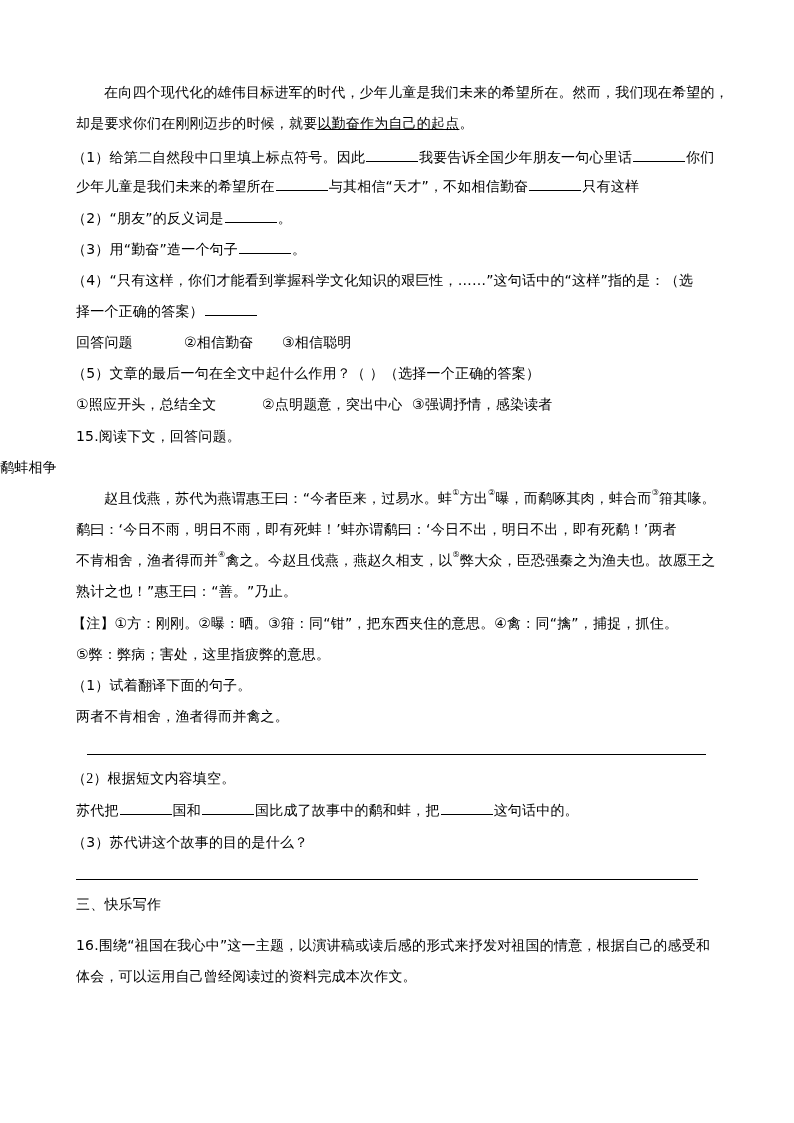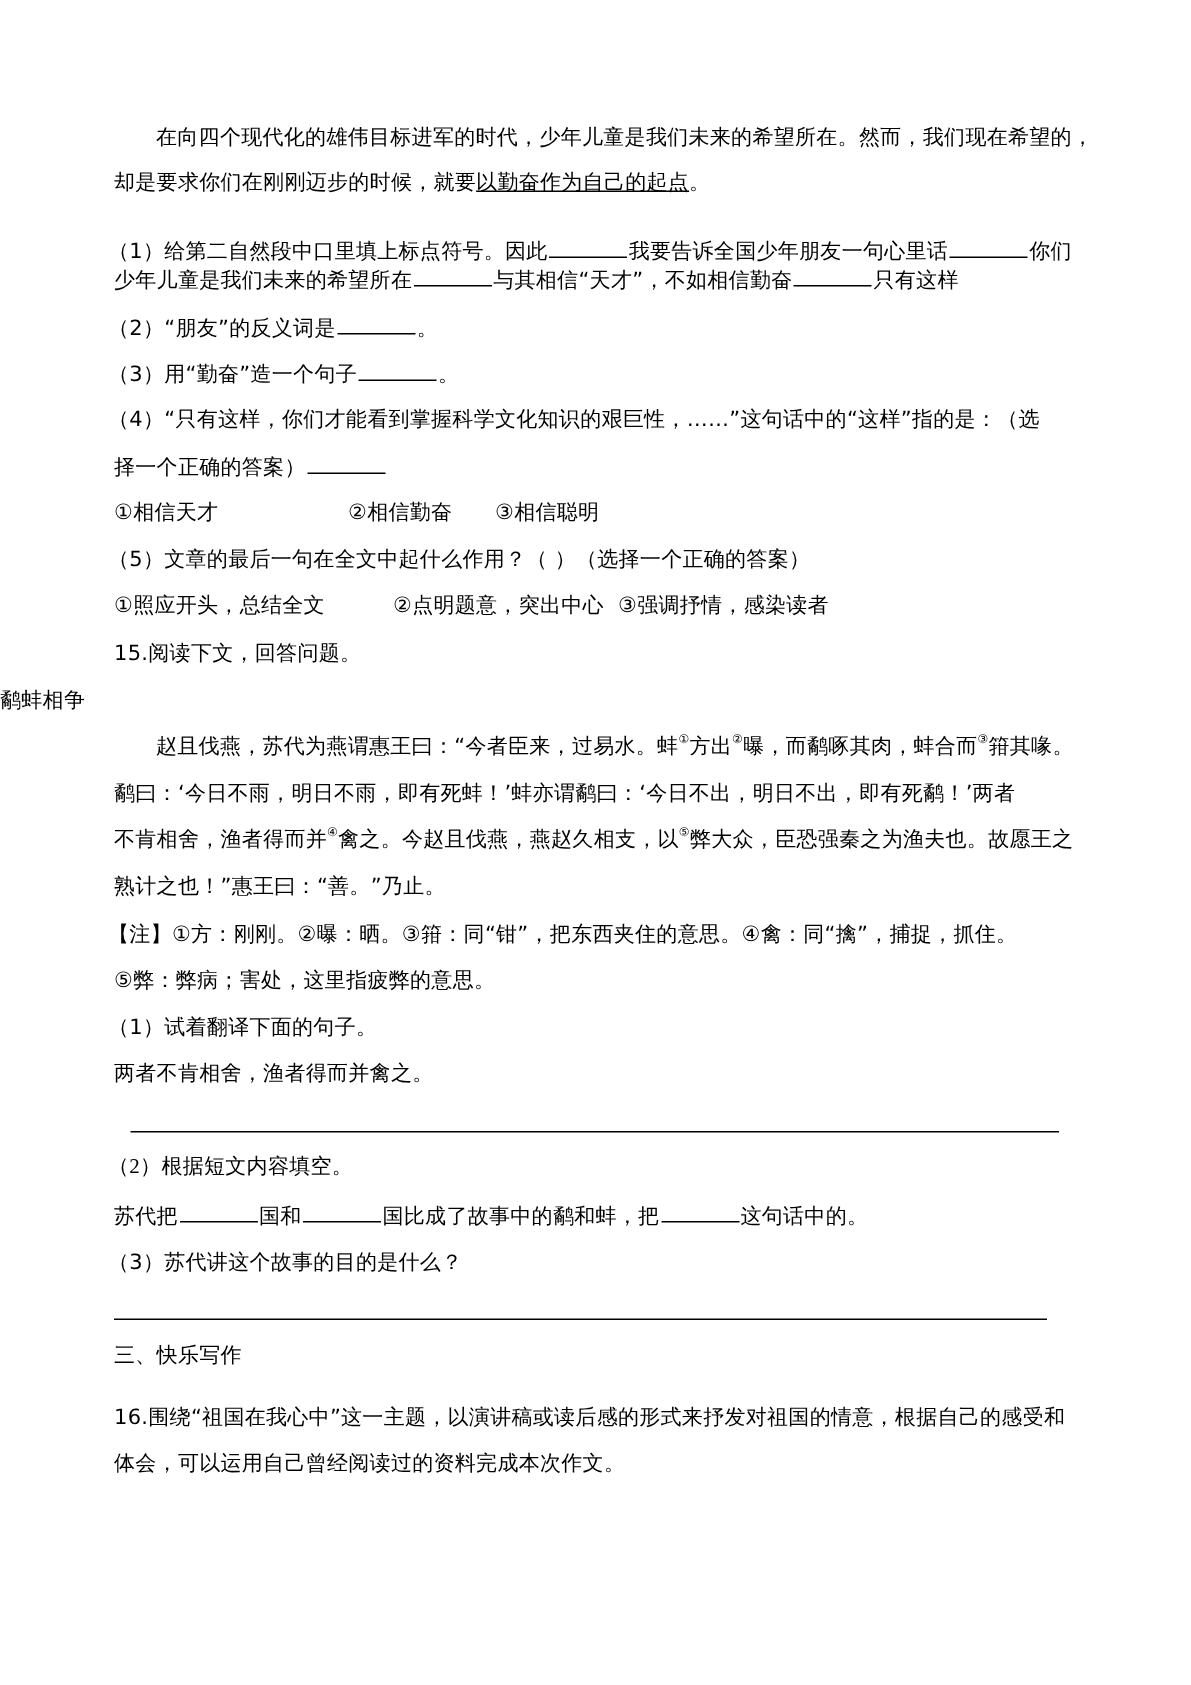--- a/index.html
+++ b/index.html
@@ -11,34 +11,34 @@
   .hr { position:absolute; height:1px; background:#000; }
   sup { font-size:8px; vertical-align:top; line-height:10px; }
   .center { left:0; width:710px; text-align:left; }
 </style>
 </head>
 <body>
 
 <div>
 
   <div class="line" style="top:82px; left:104px;">在向四个现代化的雄伟目标进军的时代，少年儿童是我们未来的希望所在。然而，我们现在希望的，</div>
-  <div class="line" style="top:113px;font-family:Liberation Serif, serif;"><span>却是要求你们在刚刚迈步的时候，就要</span><span class="ul">以勤奋作为自己的起点</span><span>。</span></div>
+  <div class="line" style="top:113px;"><span>却是要求你们在刚刚迈步的时候，就要</span><span class="ul">以勤奋作为自己的起点</span><span>。</span></div>
 
-  <div class="line" style="top:157px; left:72px;"><span>（1）给第二自然段中口里填上标点符号。因此</span><span class="blank"></span><span>我要告诉全国少年朋友一句心里话</span><span class="blank"></span><span>你们</span></div>
+  <div class="line" style="top:147px; left:72px;"><span>（1）给第二自然段中口里填上标点符号。因此</span><span class="blank"></span><span>我要告诉全国少年朋友一句心里话</span><span class="blank"></span><span>你们</span></div>
   <div class="line" style="top:176px;"><span>少年儿童是我们未来的希望所在</span><span class="blank"></span><span>与其相信“天才”，不如相信勤奋</span><span class="blank"></span><span>只有这样</span></div>
 
   <div class="line" style="top:208px; left:72px;"><span>（2）“朋友”的反义词是</span><span class="blank"></span><span>。</span></div>
 
   <div class="line" style="top:239px; left:72px;"><span>（3）用“勤奋”造一个句子</span><span class="blank"></span><span>。</span></div>
 
   <div class="line" style="top:270px; left:72px;">（4）“只有这样，你们才能看到掌握科学文化知识的艰巨性，……”这句话中的“这样”指的是：（选</div>
   <div class="line" style="top:301px;"><span>择一个正确的答案）</span><span class="blank"></span></div>
 
   <div class="line" style="top:332px;">
-    <span style="display:inline-block;width:108px;">①相信天才</span><span style="display:inline-block;width:98px;margin-left:48px;">②相信勤奋</span><span>③相信聪明</span>
+    <span style="display:inline-block;width:108px;">回答问题</span><span style="display:inline-block;width:98px;">②相信勤奋</span><span>③相信聪明</span>
   </div>
 
   <div class="line" style="top:363px; left:72px;">（5）文章的最后一句在全文中起什么作用？（    ）（选择一个正确的答案）</div>
   <div class="line" style="top:394px;">
     <span style="display:inline-block;width:186px;">①照应开头，总结全文</span><span style="display:inline-block;width:150px;">②点明题意，突出中心</span><span>③强调抒情，感染读者</span>
   </div>
 
   <div class="line" style="top:426px;">15.阅读下文，回答问题。</div>
 
   <div class="line center" style="top:457px;">鹬蚌相争</div>

